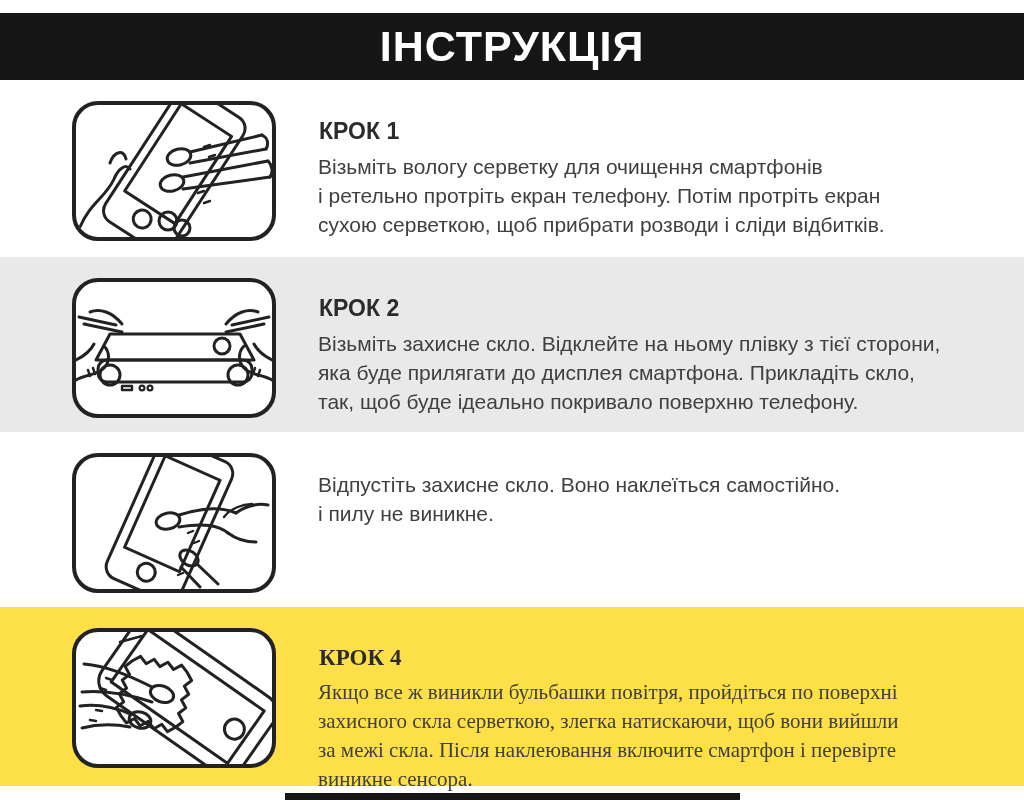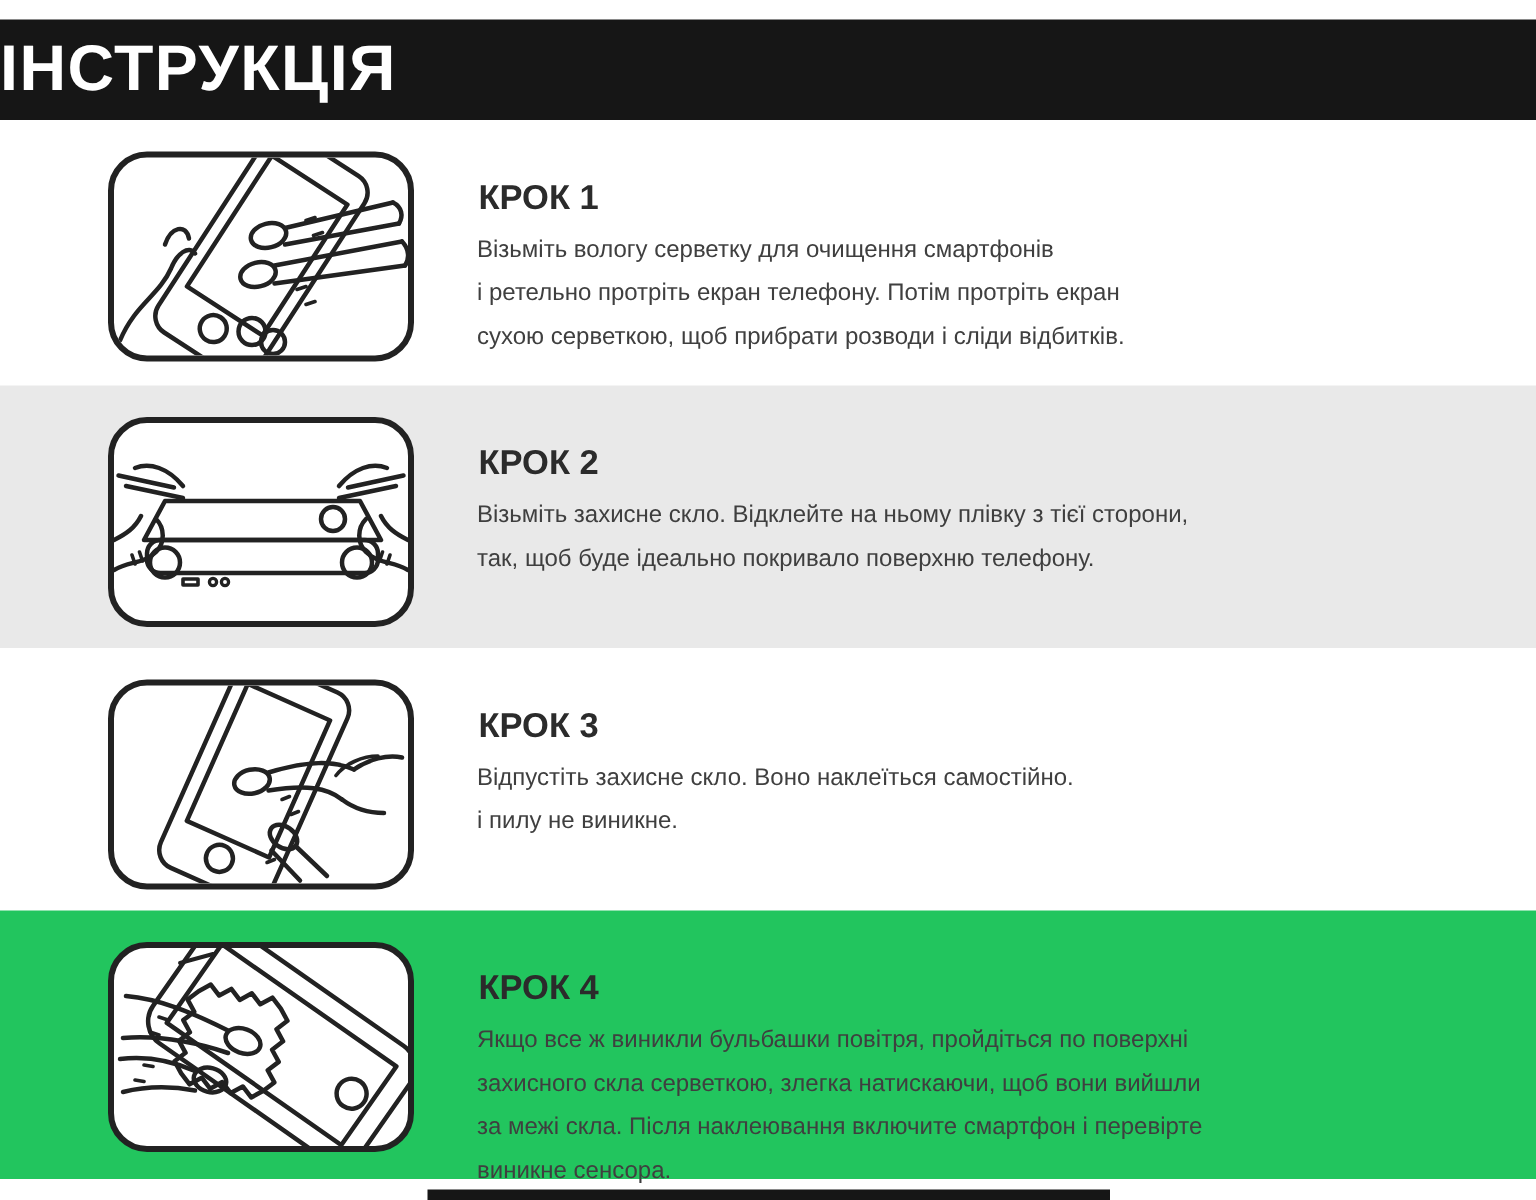--- a/index.html
+++ b/index.html
@@ -2,39 +2,39 @@
 <html><head>
 <meta charset="utf-8">
 <style>
   html,body{margin:0;padding:0;}
   body{
     width:1024px;height:800px;position:relative;overflow:hidden;
     background:#ffffff;font-family:"Liberation Sans",sans-serif;
   }
   .header-bar{
     position:absolute;top:13px;left:0;width:1024px;height:67px;
-    background:#161616;display:flex;align-items:center;
+    background:#161616;display:flex;align-items:center;justify-content:center;
   }
   .header-bar h1{
     margin:0;color:#ffffff;font-size:43px;font-weight:700;letter-spacing:1px;
   }
   .step{position:absolute;left:0;width:1024px;}
   .s1{top:80px;height:209px;background:#ffffff;}
   .s2{top:257px;height:201px;background:#e9e9e9;}
   .s3{top:432px;height:175px;background:#ffffff;}
-  .s4{top:607px;height:179px;background:#22c55e;}
+  .s4{top:607px;height:179px;background:#fde047;font-family:Liberation Serif, serif;}
   .illus{
     position:absolute;left:72px;top:21px;width:204px;height:140px;
     background:#ffffff;border:4px solid #222222;border-radius:26px;
     box-sizing:border-box;overflow:hidden;
   }
   .illus svg{display:block;width:196px;height:132px;}
   .txt{position:absolute;left:318px;top:38px;color:#3f3f3f;}
   .txt h2{margin:0 0 7px 1px;font-size:23px;font-weight:700;color:#2b2b2b;}
-  .txt p{margin:0;font-size:16px;line-height:29px;white-space:nowrap;}
+  .txt p{margin:0;font-size:21px;line-height:29px;white-space:nowrap;}
   .footer-bar-partial{
     position:absolute;left:285px;top:793px;width:455px;height:7px;background:#161616;
   }
   .la{fill:none;stroke:#222222;stroke-width:3;stroke-linecap:round;stroke-linejoin:round;}
 </style>
 </head>
 <body>
 
 <div class="header-bar">
   <h1>ІНСТРУКЦІЯ</h1>
@@ -89,20 +89,21 @@
         <circle cx="162" cy="93" r="10"></circle>
         <path d="M196,78 C188,74 182,70 178,62"></path>
         <path d="M188,42 L150,50 M193,35 L156,43 M182,30 C172,26 160,30 150,42"></path>
         <path d="M12,88 l2,6 M17,86 l2,6 M184,88 l-2,6 M179,86 l-2,6" stroke-width="2.4"></path>
       </g>
     </svg>
   </div>
   <div class="txt">
     <h2>КРОК 2</h2>
     <p>Візьміть захисне скло. Відклейте на ньому плівку з тієї сторони,</p>
+    <p>яка буде прилягати до дисплея смартфона. Прикладіть скло,</p>
     <p>так, щоб буде ідеально покривало поверхню телефону.</p>
   </div>
 </section>
 
 <section class="step s3">
   <div class="illus">
     <svg viewBox="0 0 196 132">
       <g class="la">
         <g transform="rotate(24 90 66)">
           <rect x="52" y="-14" width="80" height="152" rx="13"></rect>
@@ -113,21 +114,20 @@
         <path d="M103,58 C130,50 146,50 160,56 M103,70 C128,66 142,68 152,76"></path>
         <path d="M160,56 C170,49 182,46 192,48 M152,76 C160,82 170,85 180,85"></path>
         <path d="M148,60 C154,52 166,47 176,47" stroke-width="2.4"></path>
         <ellipse cx="113" cy="101" rx="10" ry="7" transform="rotate(35 113 101)"></ellipse>
         <path d="M121,107 L142,127 M105,110 L124,130"></path>
         <path d="M112,76 l5,-2 M118,86 l5,-2 M102,118 l5,-2" stroke-width="2.4"></path>
       </g>
     </svg>
   </div>
   <div class="txt">
-    <h2>КРОК 3</h2>
     <p>Відпустіть захисне скло. Воно наклеїться самостійно.</p>
     <p>і пилу не виникне.</p>
   </div>
 </section>
 
 <section class="step s4">
   <div class="illus">
     <svg viewBox="0 0 196 132">
       <g class="la">
         <g transform="rotate(35 100 55)">

